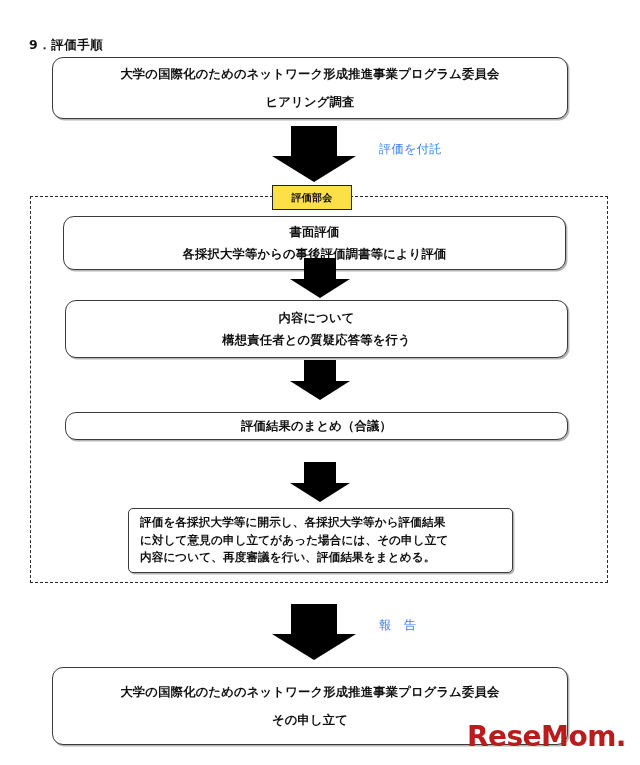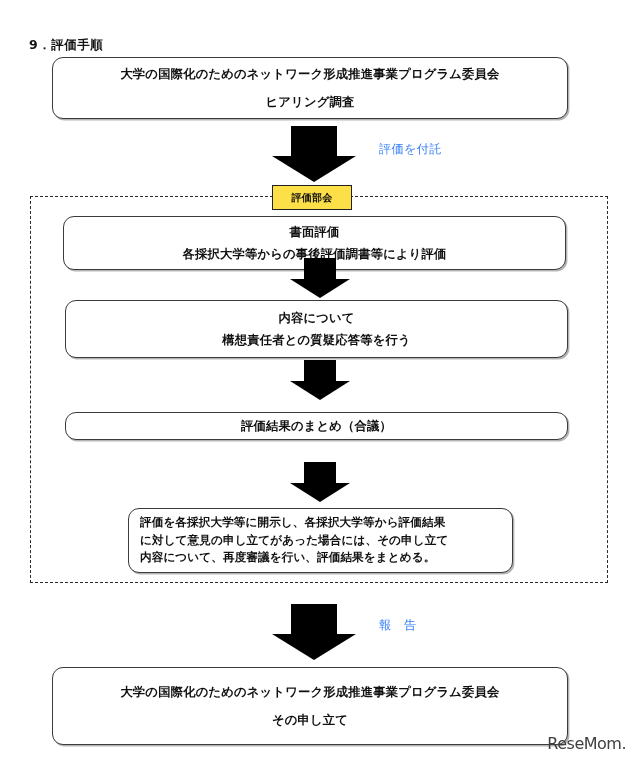--- a/index.html
+++ b/index.html
@@ -93,21 +93,21 @@
 
   
   #note-box {
     position: absolute;
     left: 128px;
     top: 508px;
     width: 385px;
     height: 65px;
     box-sizing: border-box;
     border: 1.2px solid #3b3b3b;
-    border-radius: 11px;
+    border-radius: 5px;
     background: #ffffff;
     box-shadow: 1.4px 1.4px 0 rgba(90,90,90,0.45);
     display: flex;
     align-items: center;
   }
   #note-box .note-text {
     font-size: 11.6px;
     font-weight: bold;
     line-height: 1.52;
     letter-spacing: 0.1px;
@@ -169,23 +169,23 @@
     color: #3b82f6;
   }
   #caption-entrust { left: 379px; top: 141px; }
   #caption-report  { left: 379px; top: 617px; }
 
   
   .watermark {
     position: absolute;
     right: 14px;
     bottom: 12px;
-    font-size: 16px;
-    font-weight: normal;
-    color: #404040;
+    font-size: 28px;
+    font-weight: bold;
+    color: #b91c1c;
     letter-spacing: -0.5px;
     white-space: pre;
     font-family: "DejaVu Sans", "Liberation Sans", sans-serif;
   }
 </style>
 </head>
 <body>
 
 <div class="section-title">9．評価手順</div>
 

